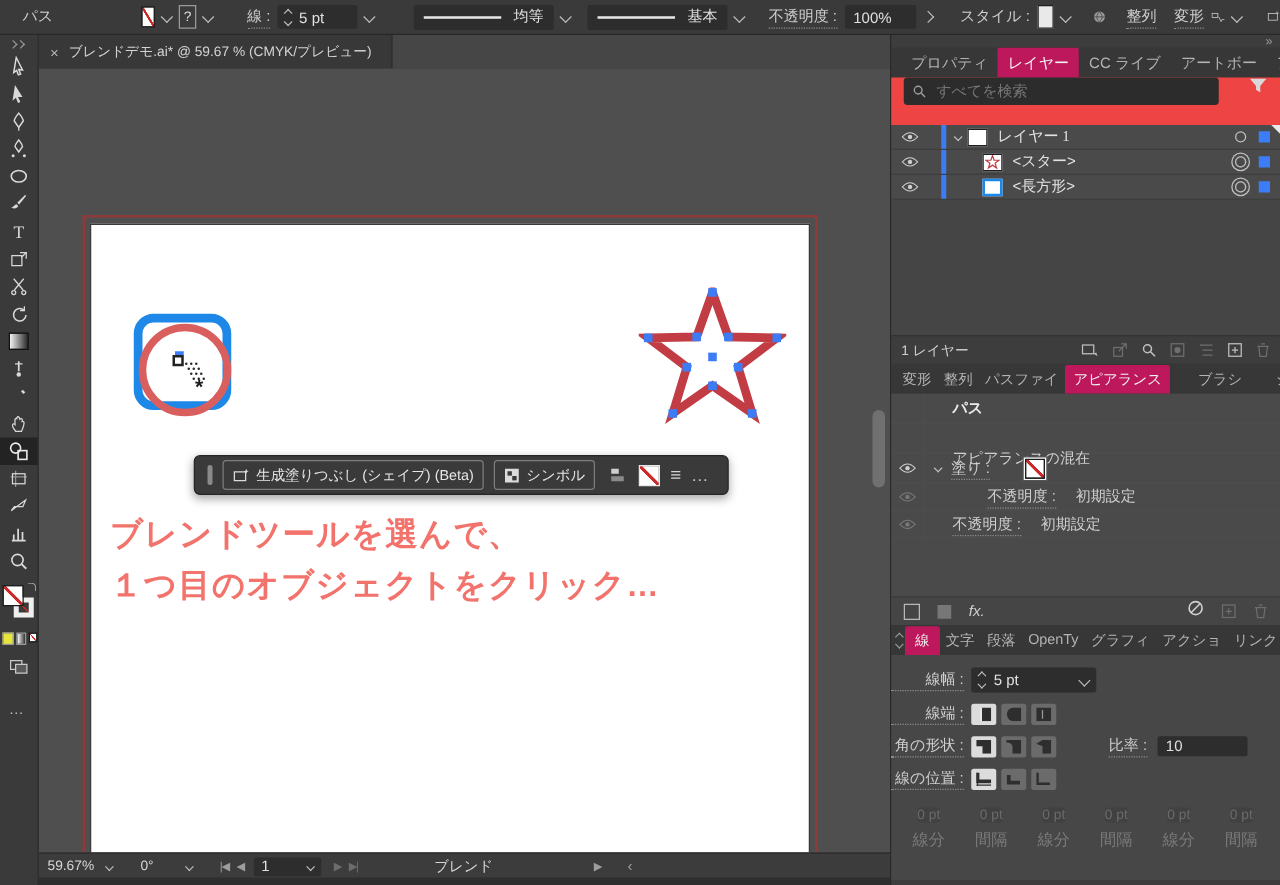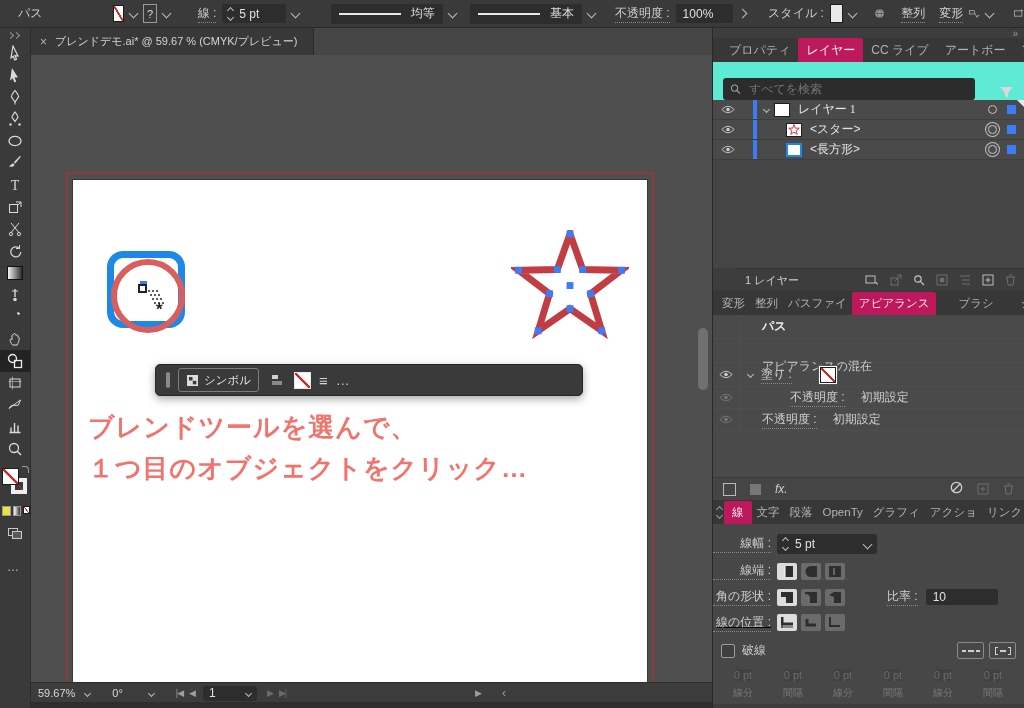--- a/index.html
+++ b/index.html
@@ -57,21 +57,21 @@
          display:flex;align-items:center;justify-content:center;}
   .tgt{margin-left:auto;flex:none;width:9px;height:9px;border:1px solid #c0c0c0;border-radius:50%;box-sizing:border-box;}
   .tgt.dbl{box-shadow:0 0 0 2px #4a4a4a,0 0 0 3px #c0c0c0;}
   .selsq{width:9px;height:9px;background:#3c7df7;margin:0 8px 0 10px;flex:none;}
   .arow{height:23px;border-bottom:1px solid #4e4e4e;display:flex;align-items:center;position:relative;font-size:12px;color:#cfcfcf;}
   .gutter{width:26px;height:100%;border-right:1px solid #4e4e4e;display:flex;align-items:center;justify-content:center;flex:none;}
   .tile{width:20px;height:17px;background:#6b6b6b;border-radius:2px;display:flex;align-items:center;justify-content:center;flex:none;}
   .tile.on{background:#dcdcdc;}
   .dashfield{width:44px;text-align:center;}
   .dashfield .v{height:16px;background:#3f3f3f;border-radius:2px;color:#787878;font-size:11px;line-height:16px;}
-  .dashfield .l{font-size:10px;color:#8a8a8a;margin-top:3px;}
+  .dashfield .l{font-size:13px;color:#8a8a8a;margin-top:3px;}
   
   #statusbar{left:30px;top:682px;width:682px;height:20px;background:#3c3c3c;border-top:1px solid #2d2d2d;
              display:flex;align-items:center;font-size:11px;color:#d8d8d8;}
   .navg{color:#9d9d9d;font-size:9px;letter-spacing:-1px;}
   #bottomstrip{left:0;top:702px;width:712px;height:6px;background:#2e2e2e;}
 </style>
 </head>
 <body>
 
 <div id="topbar" class="abs">
@@ -304,20 +304,27 @@
         <rect x="35.6" y="61.3" width="7" height="7"></rect>
       <rect x="4.2" y="37.5" width="7" height="7"></rect>
         <rect x="43.6" y="36.7" width="7" height="7"></rect>
       <rect x="56.5" y="53" width="7" height="7"></rect>
     </g>
   </svg>
 
   <div id="ctxbar" class="abs">
     <span style="width:4px;height:16px;background:#8a8a8a;border-radius:2px;"></span>
     <span class="ctxbtn">
+      <svg width="14" height="13" viewBox="0 0 14 13">
+          <rect x="1.5" y="3.5" width="9" height="7" fill="none" stroke="#dcdcdc"></rect>
+          <path d="M11 1l.6 1.6L13 3l-1.4.6L11 5l-.6-1.4L9 3l1.4-.4z" fill="#dcdcdc"></path>
+        </svg>
+      <span>生成塗りつぶし (シェイプ) (Beta)</span>
+    </span>
+    <span class="ctxbtn">
       <svg width="13" height="13" viewBox="0 0 13 13">
           <rect x="1" y="1" width="11" height="11" fill="#dcdcdc"></rect>
           <rect x="3" y="3" width="3.5" height="3.5" fill="#3a3a3a"></rect>
           <rect x="6.8" y="6.8" width="3.5" height="3.5" fill="#3a3a3a"></rect>
         </svg>
       <span>シンボル</span>
     </span>
     <svg width="15" height="14" viewBox="0 0 15 14" style="margin-left:4px;">
         <rect x="1" y="2" width="6" height="4" fill="#cfcfcf"></rect>
         <rect x="1" y="8" width="10" height="4" fill="#8a8a8a"></rect>
@@ -340,21 +347,21 @@
 
   <div class="ptabs">
     <span class="ptab">プロパティ</span>
     <span class="ptab on">レイヤー</span>
     <span class="ptab">CC ライブ</span>
     <span class="ptab">アートボー</span>
     <span class="ptab">アセットの</span>
 
   </div>
 
-  <div style="height:38px;background:#5eead4;display:flex;align-items:flex-end;padding:0 10px;gap:24px;">
+  <div style="height:38px;background:#ef4444;display:flex;align-items:flex-start;padding:0 10px;gap:24px;">
     <div style="flex:1;height:22px;background:#2c2c2c;border-radius:3px;display:flex;align-items:center;gap:6px;padding:0 7px;">
       <svg width="12" height="12" viewBox="0 0 12 12">
           <circle cx="5" cy="5" r="3.4" fill="none" stroke="#9d9d9d" stroke-width="1.2"></circle>
           <path d="M7.6 7.6L11 11" stroke="#9d9d9d" stroke-width="1.3"></path>
         </svg>
       <input style="background: transparent; border: none; outline: none; color: rgb(221, 221, 221); font-size: 12px; width: 100%; font-family: inherit;" placeholder="すべてを検索">
     </div>
     <svg width="15" height="14" viewBox="0 0 15 14">
         <path d="M1 1h13L9.2 6.8V12l-3.4-2.2V6.8z" fill="#d9d9d9"></path>
       </svg>
@@ -396,21 +403,21 @@
         </svg>
       <span class="bluebar"></span>
       <span class="thumb" style="margin-left:29px;border:2px solid #1e88e8;"></span>
       <span class="lname" style="margin-left:8px;">&lt;長方形&gt;</span>
       <span class="tgt dbl"></span>
       <span class="selsq"></span>
     </div>
     <div style="height:108px;background:#454545;"></div>
   </div>
 
-  <div style="height:22px;background:#3d3d3d;border-top:1px solid #323232;display:flex;align-items:center;padding:0 8px;gap:11px;margin-left:24px;">
+  <div style="height:22px;background:#3d3d3d;border-top:1px solid #323232;display:flex;align-items:center;padding:0 8px;gap:11px;">
     <span style="font-size:11px;color:#cfcfcf;margin-right:auto;">1 レイヤー</span>
     <svg width="14" height="12" viewBox="0 0 14 12">
         <rect x="1" y="2" width="9" height="7" fill="none" stroke="#c0c0c0"></rect>
         <path d="M10 9l3 2-1-3z" fill="#c0c0c0"></path>
       </svg>
     <svg width="12" height="12" viewBox="0 0 12 12">
         <rect x="1" y="4" width="7" height="7" fill="none" stroke="#6e6e6e"></rect>
         <path d="M5 7L11 1M7 1h4v4" fill="none" stroke="#6e6e6e"></path>
       </svg>
     <svg width="12" height="12" viewBox="0 0 12 12">
@@ -566,54 +573,38 @@
       <span class="tile" style="margin-left:4px;">
           <svg width="12" height="11" viewBox="0 0 12 11">
             <path d="M5 0h7v11H5V5L0 3z" fill="#2e2e2e"></path>
           </svg>
         </span>
       <span class="lbl scrub" style="margin-left:42px;">比率 :</span>
       <span class="darkbox" style="width:58px;height:16px;margin-left:8px;padding:0 7px;">
         <span>10</span>
       </span>
     </div>
-    <div style="display:flex;align-items:flex-start;margin-bottom:10px;text-decoration:underline;">
+    <div style="display:flex;align-items:center;margin-bottom:10px;">
       <span class="lbl scrub" style="width:58px;text-align:right;">線の位置 :</span>
       <span class="tile on" style="margin-left:6px;">
           <svg width="12" height="11" viewBox="0 0 12 11">
             <path d="M1 0v7h11" stroke="#2e2e2e" stroke-width="3" fill="none"></path>
             <path d="M1 0v11M0 10h12" stroke="#2e2e2e" fill="none"></path>
           </svg>
         </span>
       <span class="tile" style="margin-left:4px;">
           <svg width="12" height="11" viewBox="0 0 12 11">
             <path d="M2 2v6h9" stroke="#2e2e2e" stroke-width="3" fill="none"></path>
           </svg>
         </span>
       <span class="tile" style="margin-left:4px;">
           <svg width="12" height="11" viewBox="0 0 12 11">
             <path d="M1 0v9h10" stroke="#2e2e2e" stroke-width="2" fill="none"></path>
           </svg>
         </span>
-    </div>
-    <div style="display:flex;align-items:center;margin-bottom:6px;padding:0 8px;">
-      <span style="width:12px;height:12px;border:1px solid #9c9c9c;border-radius:2px;background:#3f3f3f;"></span>
-      <span class="lbl" style="margin-left:7px;">破線</span>
-      <span style="margin-left:auto;display:flex;gap:5px;">
-        <span style="width:25px;height:15px;border:1px solid #8a8a8a;border-radius:2px;display:flex;align-items:center;justify-content:center;gap:2px;">
-            <span style="width:4px;height:2px;background:#cfcfcf;"></span>
-            <span style="width:6px;height:2px;background:#cfcfcf;"></span>
-            <span style="width:4px;height:2px;background:#cfcfcf;"></span>
-          </span>
-        <span style="width:25px;height:15px;border:1px solid #8a8a8a;border-radius:2px;display:flex;align-items:center;justify-content:center;gap:2px;">
-            <span style="width:2px;height:6px;border:1px solid #cfcfcf;border-right:none;"></span>
-            <span style="width:6px;height:2px;background:#cfcfcf;"></span>
-            <span style="width:2px;height:6px;border:1px solid #cfcfcf;border-left:none;"></span>
-          </span>
-      </span>
     </div>
     <div style="display:flex;gap:6px;padding:0 8px;opacity:.75;">
       <span class="dashfield"><span class="v">0 pt</span><div class="l">線分</div></span>
       <span class="dashfield"><span class="v">0 pt</span><div class="l">間隔</div></span>
       <span class="dashfield"><span class="v">0 pt</span><div class="l">線分</div></span>
       <span class="dashfield"><span class="v">0 pt</span><div class="l">間隔</div></span>
       <span class="dashfield"><span class="v">0 pt</span><div class="l">線分</div></span>
       <span class="dashfield"><span class="v">0 pt</span><div class="l">間隔</div></span>
     </div>
   </div>
@@ -625,16 +616,17 @@
   <span style="margin-left:22px;">0°</span>
   <span class="cv sm" style="margin-left:26px;"></span>
   <span class="navg" style="margin-left:22px;">|◀</span>
   <span class="navg" style="margin-left:6px;">◀</span>
   <span class="darkbox" style="width:42px;height:15px;margin-left:8px;padding:0 6px;justify-content:space-between;">
     <span>1</span>
     <span class="cv sm"></span>
   </span>
   <span class="navg" style="margin-left:10px;opacity:.5;">▶</span>
   <span class="navg" style="margin-left:6px;opacity:.5;">▶|</span>
+  <span class="abs" style="left:0;right:0;text-align:center;font-size:11.5px;color:#d8d8d8;">ブレンド</span>
   <span class="navg" style="position:absolute;left:445px;">▶</span>
   <span style="position:absolute;left:472px;color:#9d9d9d;font-size:12px;">‹</span>
 </div>
 <div id="bottomstrip" class="abs"></div>
 
 </body></html>

